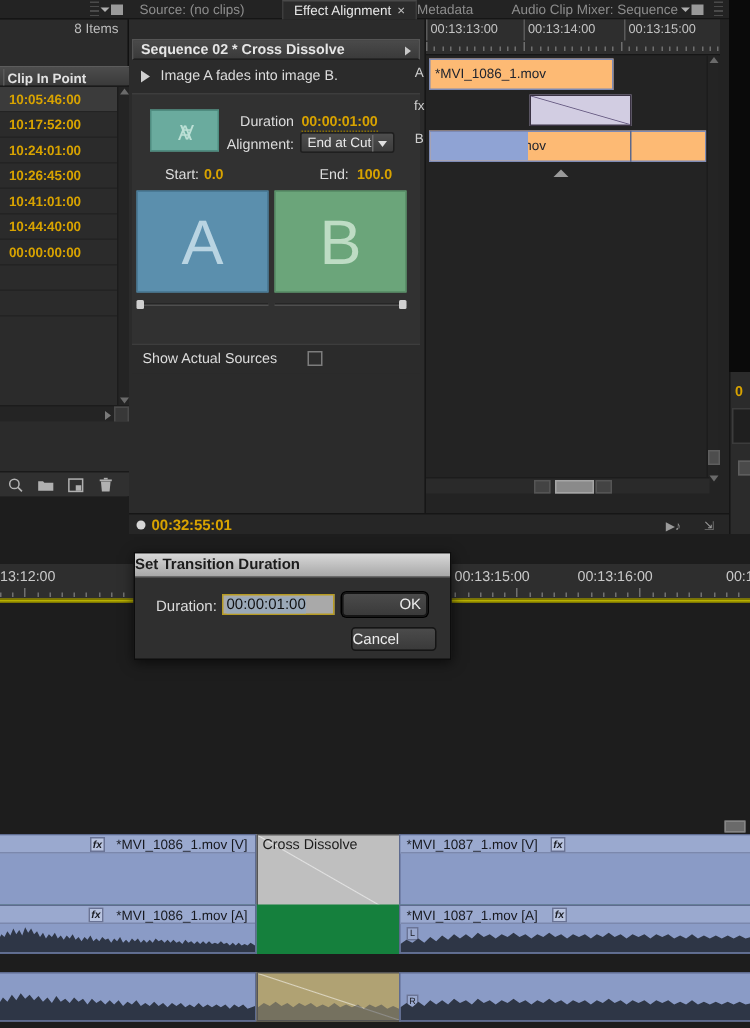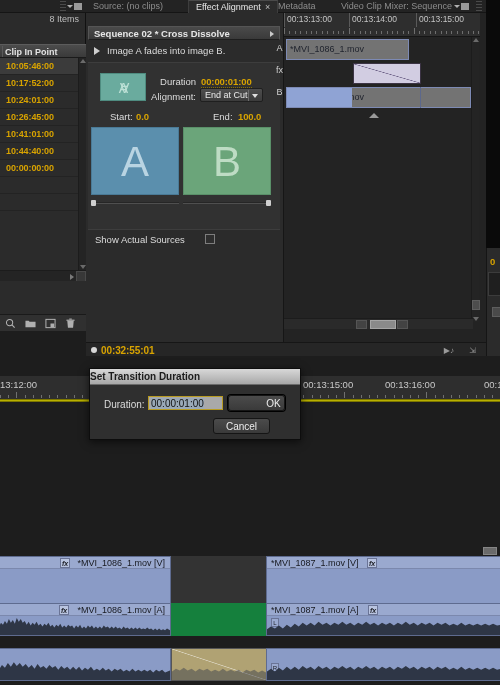--- a/index.html
+++ b/index.html
@@ -125,21 +125,21 @@
   
   #ec-right { position:absolute; left:197px; top:13px; width:203px; height:330px; background:#232323; border-left:1px solid #161616; }
   #ec-ruler { position:absolute; left:0; top:0; width:196px; height:24px; background:#2e2e2e; border-bottom:1px solid #161616; }
   .ec-tick-lbl { position:absolute; top:1px; font-size:8.5px; color:#c4c4c4; white-space:nowrap; }
   #ec-ticks { position:absolute; left:0; bottom:2px; width:196px; height:6px; }
   .ec-tick { position:absolute; bottom:0; width:1px; background:#6e6e6e; }
   #ec-ruler .sep { position:absolute; top:0; width:1px; height:14px; background:#5a5a5a; }
 
   #ec-tracks { position:absolute; left:0; top:24px; width:189px; height:75px; }
   .ec-lane-lbl { position:absolute; left:-11px; font-size:9px; color:#cfcfcf; width:11px; text-align:center; }
-  .ec-clip { position:absolute; height:21px; background:#737373; border:1px solid #7d8ab4;
+  .ec-clip { position:absolute; height:21px; background:#fdba74; border:1px solid #7d8ab4;
       font-size:9px; color:#20242e; line-height:19px; padding-left:3px; overflow:hidden; white-space:nowrap; }
   #ec-fx { position:absolute; left:69px; top:26px; width:68px; height:21px; background:#d2cde2; border:1px solid #3b3344; }
   #ec-fx .diag { position:absolute; left:0; top:0; width:100%; height:100%;
       background:linear-gradient(to top right, transparent calc(50% - 0.6px), #6b5f86 50%, transparent calc(50% + 0.6px)); }
   #ec-play-marker { position:absolute; left:85px; top:100px; width:0;height:0;
       border-left:5px solid transparent;border-right:5px solid transparent;border-bottom:5px solid #9a9a9a; }
 
   #ec-vscroll { position:absolute; right:7px; top:24px; width:8px; height:285px; background:#242424; border-left:1px solid #1c1c1c; }
   #ec-vscroll .arrow-up { position:absolute; left:1px; top:1px; width:0;height:0;border-left:3px solid transparent;border-right:3px solid transparent;border-bottom:4px solid #6a6a6a; }
   #ec-vscroll .arrow-dn { position:absolute; left:1px; bottom:1px; width:0;height:0;border-left:3px solid transparent;border-right:3px solid transparent;border-top:4px solid #6a6a6a; }
@@ -210,23 +210,23 @@
   #dlg-title { position:absolute; left:0; top:0; width:210px; height:16px;
       background:linear-gradient(to bottom,#d8d8d8,#a8a8a8); border-bottom:1px solid #6a6a6a;
       line-height:15px; text-align:left; font-size:10px; font-weight:bold; color:#1c1c1c; }
   #dlg-dur-label { position:absolute; left:14px; top:30px; font-size:10px; color:#dcdcdc; }
   #dlg-input { position:absolute; left:58px; top:27px; width:75px; height:14px;
       background:#a9a9a9; border:1px solid #b79b22; font-size:10px; color:#111; line-height:13px; padding-left:2px; }
   #dlg-input .sel { background:#9aa9b8; }
   #dlg-ok { position:absolute; left:138px; top:26px; width:57px; height:16px;
       background:linear-gradient(to bottom,#4b4b4b,#3a3a3a); border:1px solid #151515; border-radius:3px;
       box-shadow:0 0 0 1px #000; font-size:10px; color:#ececec; line-height:15px; text-align:center;padding-left:34px; }
-  #dlg-cancel { position:absolute; left:123px; top:49px; width:57px; height:16px;
+  #dlg-cancel { position:absolute; left:144px; top:49px; width:57px; height:16px;
       background:linear-gradient(to bottom,#4b4b4b,#3a3a3a); border:1px solid #151515; border-radius:3px;
-      font-size:10px; color:#ececec; line-height:15px; text-align:center; }
+      font-size:10px; color:#ececec; line-height:15px; text-align:left; }
 </style>
 </head>
 <body>
 
 <div id="app" class="nosel">
 
   <div id="top-region">
 
     <div id="project-panel">
       <div id="proj-topbar">
@@ -284,21 +284,21 @@
       </div>
       <div id="proj-spacer"></div>
     </div>
 
     <div id="ec-panel">
 
       <div id="tabbar">
           <div class="tab" style="left: 0px;"><span>Source: (no clips)</span></div>
           <div class="tab active" style="left: 102px;"><span>Effect Alignment</span><span class="x">×</span></div>
           <div class="tab" style="left: 185px;"><span>Metadata</span></div>
-          <div class="tab" style="left: 248px;"><span>Video Clip Mixer: Sequence</span></div>
+          <div class="tab" style="left: 248px;"><span>Audio Clip Mixer: Sequence</span></div>
         </div>
       <div id="tab-menu-icon">
         <div class="tri"></div>
           <div class="bars"></div>
       </div>
       <div id="tabbar-grip"></div>
 
       <div id="ec-left">
 
         <div id="seq-header">
@@ -532,20 +532,24 @@
 
     <div id="tracks">
 
       <div class="track-row" id="v-track">
         <div class="clip" style="left:-2px; width:173px;">
           <div class="clip-hdr"></div>
           <div class="fx-badge" style="right:100px;">fx</div>
           <div class="clip-name" style="right:5px;">*MVI_1086_1.mov [V]</div>
         </div>
 
+        <div class="trans" id="v-trans" style="left:171px; width:96px;">
+          <div class="diag"></div>
+          <div class="lbl">Cross Dissolve</div>
+        </div>
 
         <div class="clip" style="left:266px; width:236px;">
           <div class="clip-hdr"></div>
           <div class="clip-name" style="left:4px;">*MVI_1087_1.mov [V]</div>
           <div class="fx-badge" style="left:100px;">fx</div>
 
         </div>
       </div>
 
       <div class="track-row" id="a1-track">

